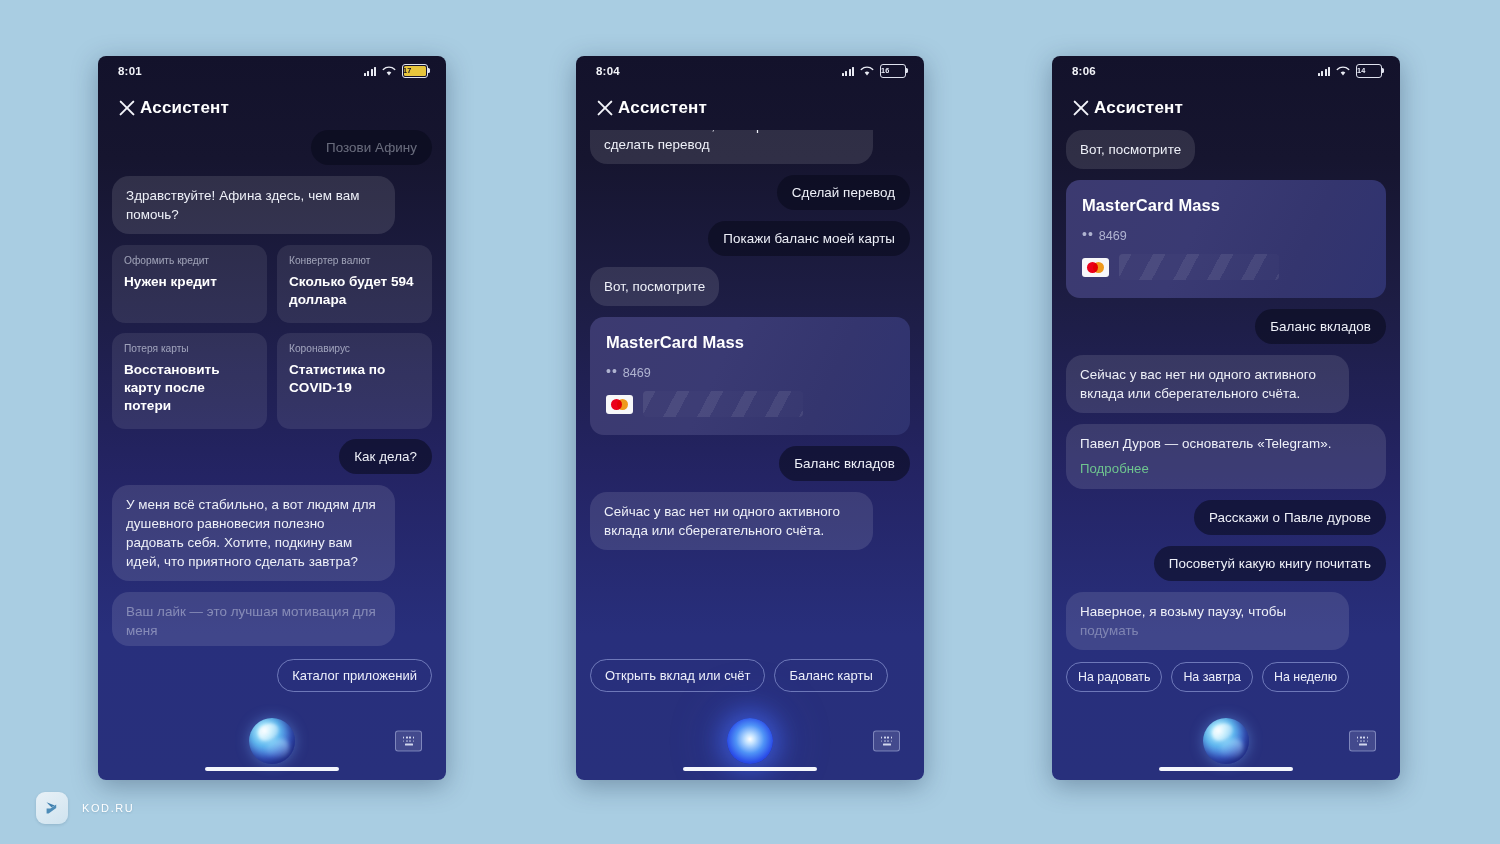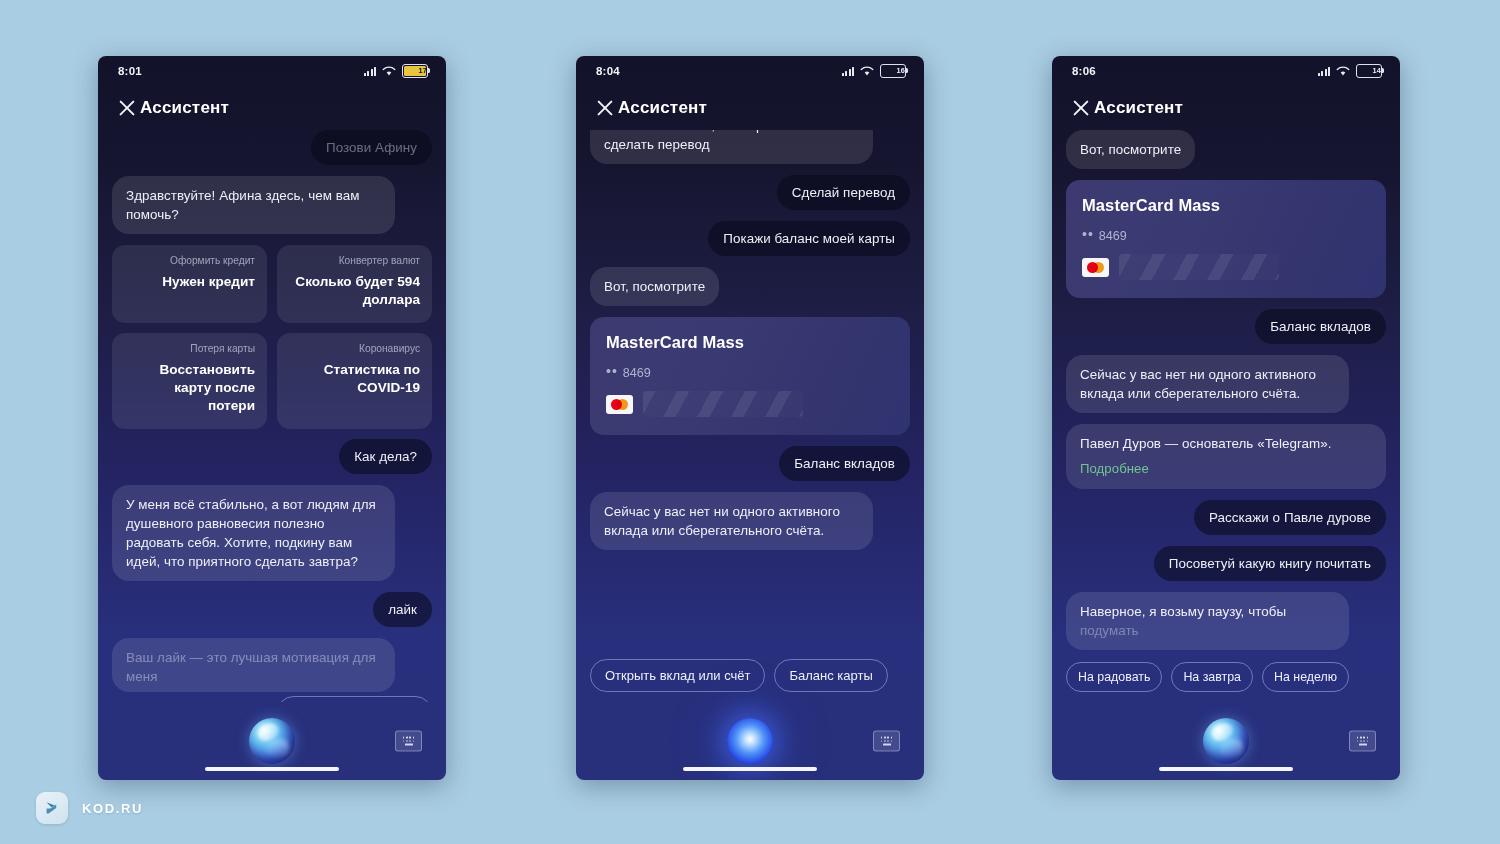--- a/index.html
+++ b/index.html
@@ -38,21 +38,21 @@
   .ic-signal{display:flex;align-items:flex-end;gap:1.3px;height:10px;}
   .ic-signal i{display:block;width:2px;background:#e8eaf2;border-radius:.5px;}
   .ic-signal i:nth-child(1){height:3.5px;}
   .ic-signal i:nth-child(2){height:5.5px;}
   .ic-signal i:nth-child(3){height:7.5px;}
   .ic-signal i:nth-child(4){height:9.5px;}
   .ic-wifi{width:14px;height:11px;position:relative;}
   .ic-wifi svg{position:absolute;left:0;top:0;}
   .ic-batt{
     width:24px;height:12px;border:1.3px solid #dfe2ee;border-radius:3px;
-    position:relative;display:flex;align-items:center;justify-content:flex-end;
+    position:relative;display:flex;align-items:center;justify-content:flex-start;
     font-size:7.3px;font-weight:bold;color:#12111f;line-height:1;
   }
   .ic-batt::after{
     content:"";position:absolute;right:-3.2px;top:3.2px;
     width:2px;height:5px;background:#dfe2ee;border-radius:0 1.5px 1.5px 0;
   }
   .ic-batt .fill{
     position:absolute;left:1px;top:1px;bottom:1px;border-radius:1.5px;
   }
   .ic-batt span{position:relative;z-index:2;}
@@ -92,21 +92,21 @@
     letter-spacing:.05px;
   }
   .bubble.bot{background:rgba(255,255,255,.115);}
   .bubble.user{background:rgba(8,10,26,.55);border-radius:18px;padding:8px 15px;}
   .bubble.faded{color:rgba(232,235,248,.42);}
   .bubble.clip-top{border-radius:0 0 17px 17px;}
   .bubble .muted{color:rgba(230,233,245,.38);}
   .link-more{color:#6ec58f;font-size:13.2px;display:block;margin-top:7px;}
 
   
-  .cardgrid{display:flex;gap:10px;margin-bottom:10px;text-align:right;}
+  .cardgrid{display:flex;gap:10px;margin-bottom:10px;}
   .sugcard{
     flex:1 1 0;min-width:0;
     background:rgba(255,255,255,.085);
     border-radius:13px;
     padding:10px 12px 14px;
   }
   .sugcard .cap{
     font-size:10.2px;color:rgba(226,230,245,.62);margin-bottom:5px;line-height:1.25;
   }
   .sugcard .ttl{
@@ -206,21 +206,21 @@
   .wm{
     position:absolute;left:36px;bottom:20px;display:flex;align-items:center;gap:14px;
   }
   .wm-logo{
     width:32px;height:32px;border-radius:9px;
     background:linear-gradient(150deg,#e8f1f7,#cfe3ef);
     display:flex;align-items:center;justify-content:center;
     box-shadow:0 1px 3px rgba(40,70,100,.18);
   }
   .wm-text{
-    color:#ffffff;font-size:13px;font-weight:bold;letter-spacing:1.6px;
+    color:#ffffff;font-size:11px;font-weight:normal;letter-spacing:1.6px;
     text-shadow:0 1px 2px rgba(60,100,130,.25);
   }
 </style>
 </head>
 <body style="background: rgb(169, 205, 226);">
 
 <div class="stage">
 
   <div class="phone" id="phone1">
     <div class="screen">
@@ -281,23 +281,20 @@
             <div class="ttl">Статистика по COVID-19</div>
           </div>
         </div>
 
         <div class="msgrow user">
           <div class="bubble user">Как дела?</div>
         </div>
         <div class="msgrow bot">
           <div class="bubble bot">У меня всё стабильно, а вот людям для душевного равновесия полезно радовать себя. Хотите, подкину вам идей, что приятного сделать завтра?</div>
         </div>
-        <div class="msgrow user">
-          <div class="bubble user">лайк</div>
-        </div>
         <div class="msgrow bot" style="margin-bottom:4px;">
           <div class="bubble bot faded" style="max-height:34px;overflow:hidden;">Ваш лайк — это лучшая мотивация для меня</div>
         </div>
 
         <div class="spacer"></div>
 
         <div class="chiprow right">
           <div class="chip">Каталог приложений</div>
         </div>
       </div>

